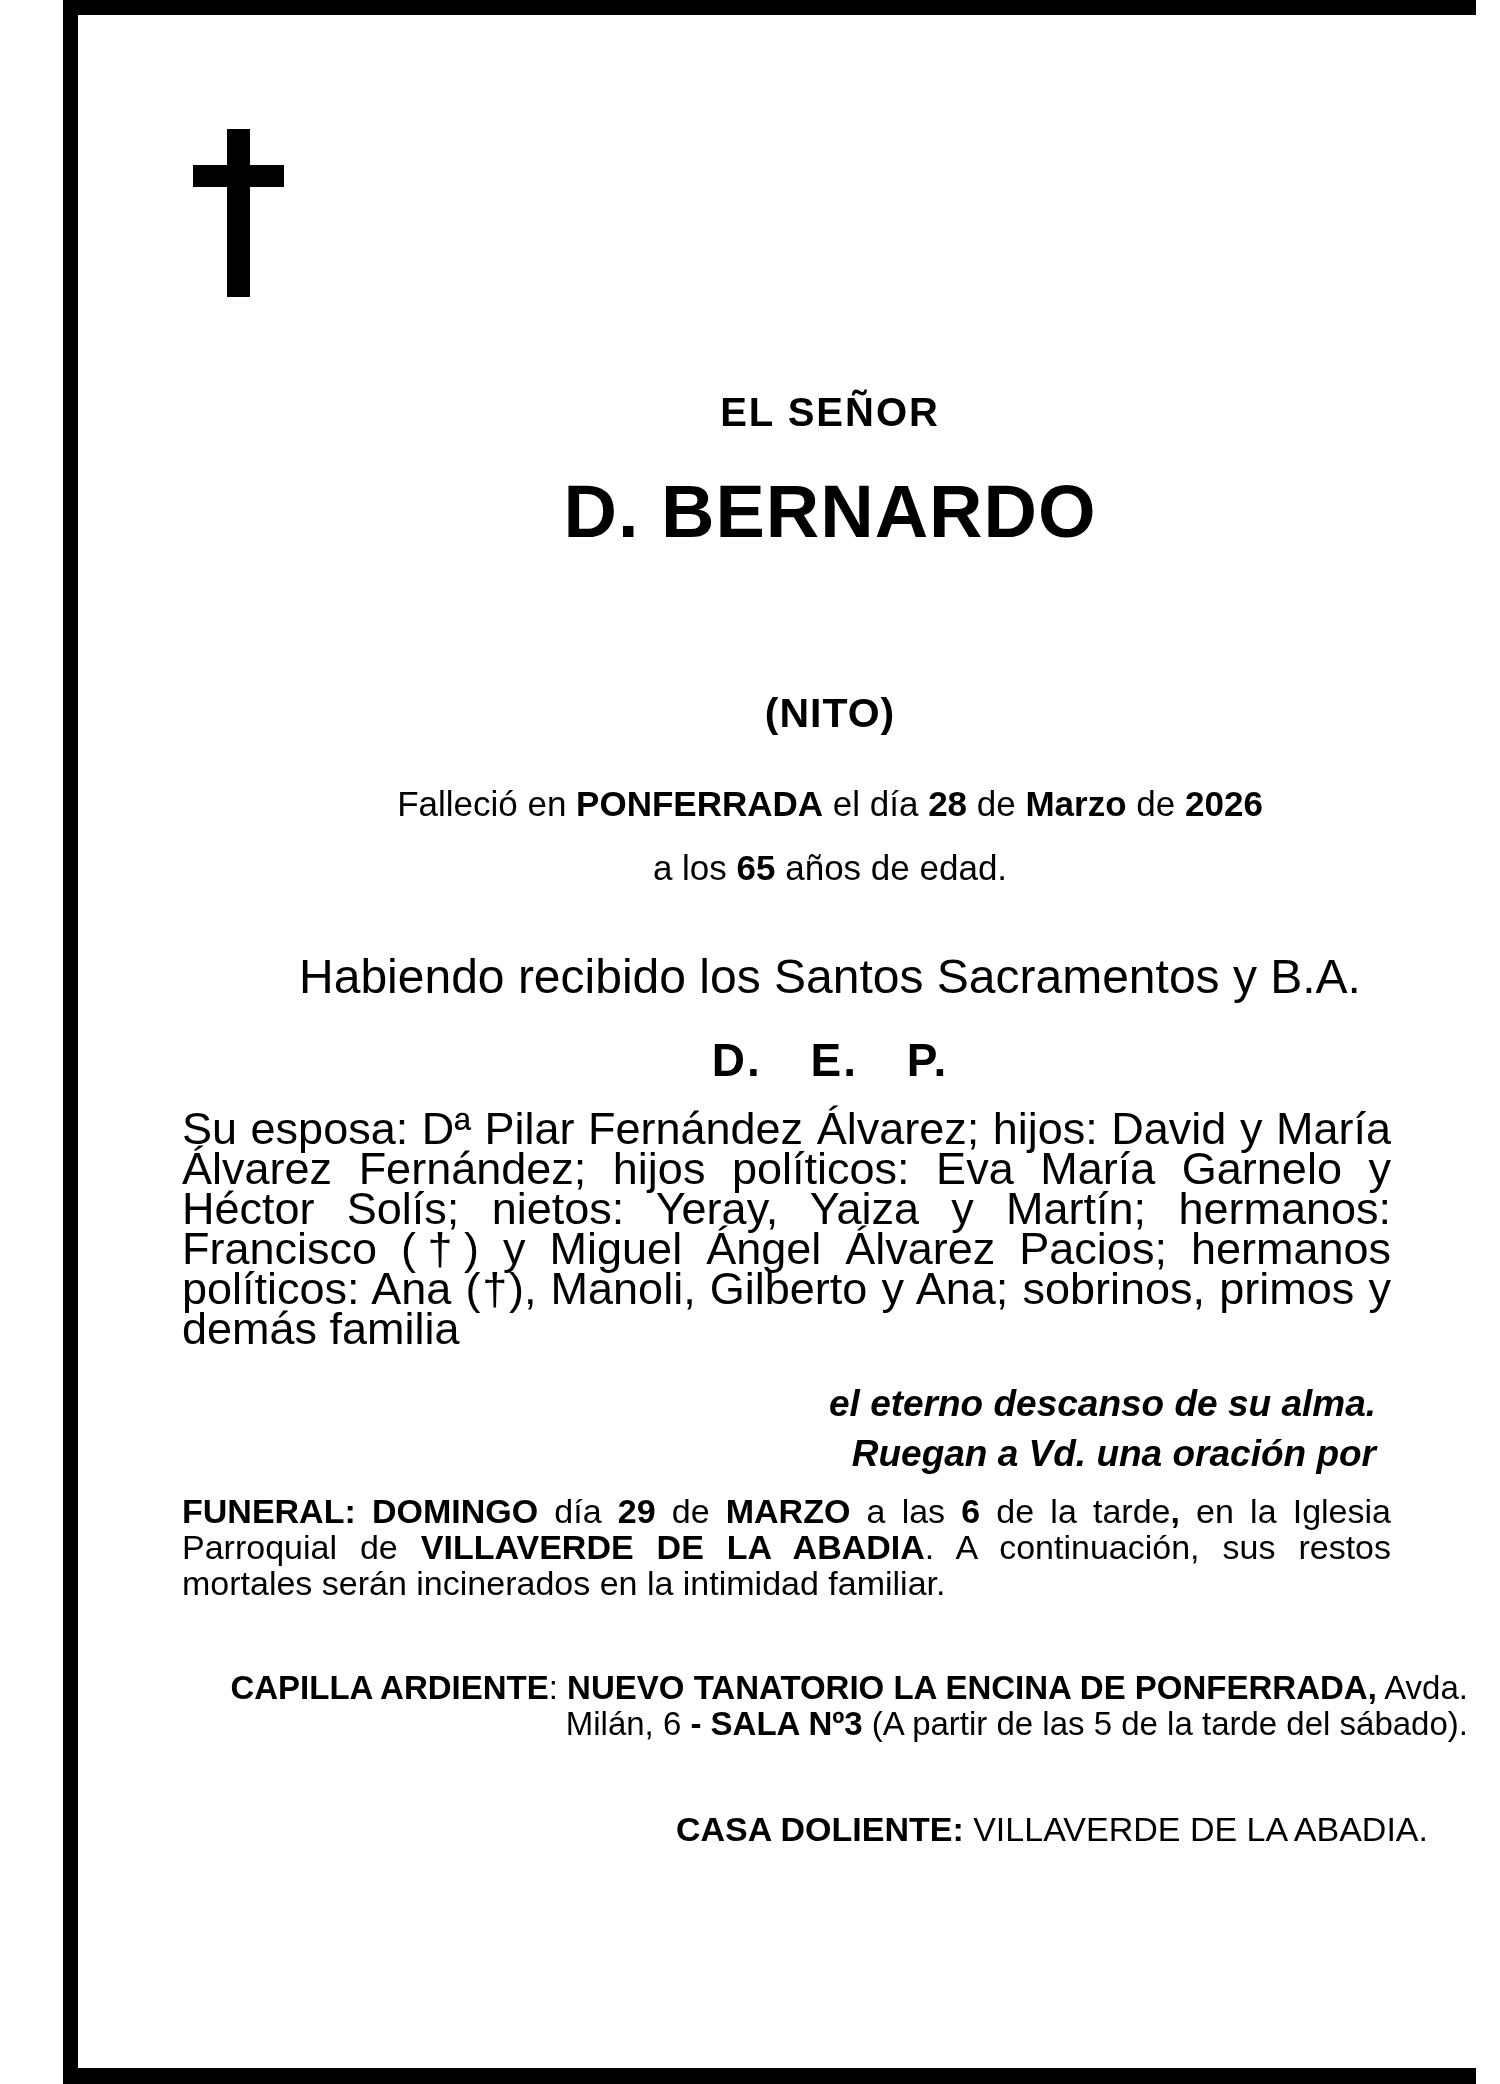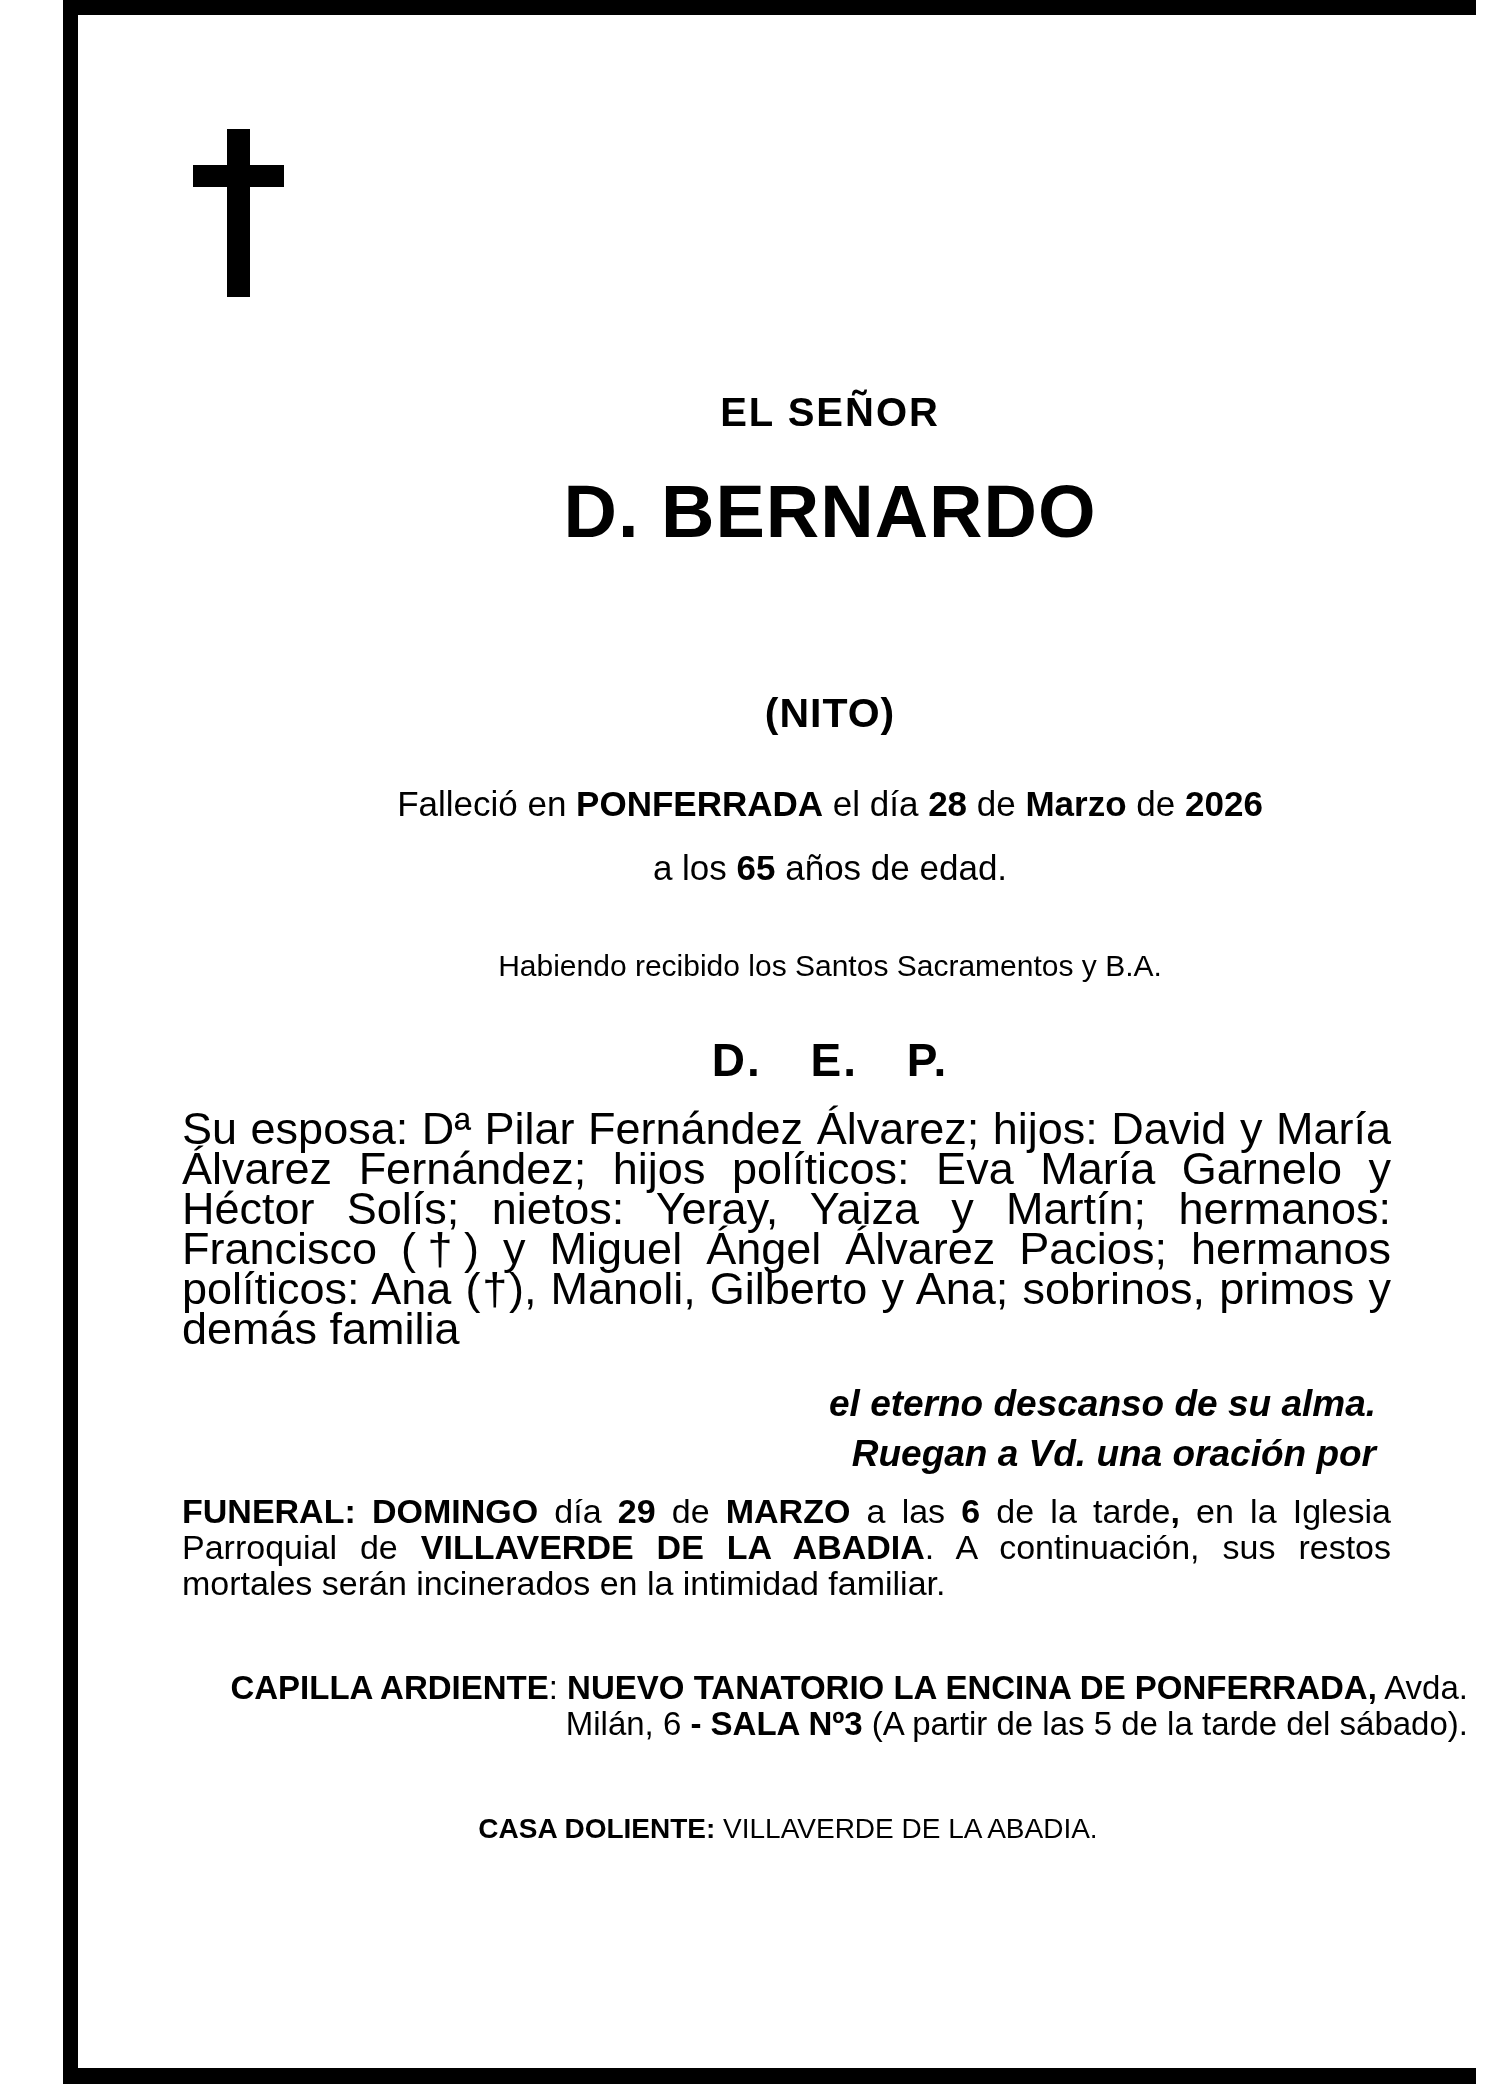--- a/index.html
+++ b/index.html
@@ -24,43 +24,43 @@
   .cross .bar-v{position:absolute;left:34px;top:0;width:23px;height:168px;background:#000;}
   .cross .bar-h{position:absolute;left:0;top:36px;width:91px;height:22px;background:#000;}
 
   .center-col{position:absolute;left:182px;width:1296px;text-align:center;}
 
   .honorific{top:390px;font-size:40px;font-weight:700;letter-spacing:2px;}
   .big-name{top:466px;font-size:74px;font-weight:700;line-height:92px;letter-spacing:1px;}
   .nickname{top:690px;font-size:41px;font-weight:700;letter-spacing:1px;}
   .death-line{top:784px;font-size:35px;}
   .age-line{top:848px;font-size:35px;}
-  .sacraments{top:949px;font-size:30px;}
+  .sacraments{top:949px;font-size:48px;}
   .dep{top:1033px;font-size:46px;font-weight:700;word-spacing:34px;letter-spacing:2px;}
 
   .family{
     position:absolute;left:182px;top:1109px;width:1209px;
     font-size:45px;line-height:40px;text-align:justify;
   }
   .prayer{
     position:absolute;right:100px;top:1379px;
     font-size:37px;font-weight:700;font-style:italic;
     line-height:50px;text-align:right;
   }
   .funeral{
     position:absolute;left:182px;top:1493px;width:1209px;
     font-size:34px;line-height:36px;text-align:justify;
   }
   .capilla{
     position:absolute;left:182px;top:1670px;width:1240px;
     font-size:33px;line-height:36px;text-align:right;margin-left:46px;
   }
   .casa{
-    position:absolute;left:168px;top:1807px;width:1240px;
-    font-size:28px;line-height:44px;text-align:center;
+    position:absolute;left:188px;top:1807px;width:1240px;
+    font-size:34px;line-height:44px;text-align:right;
   }
   .b{font-weight:700;}
 </style>
 </head>
 <body>
 
 <div class="page">
 
   <div class="frame"></div>
 

